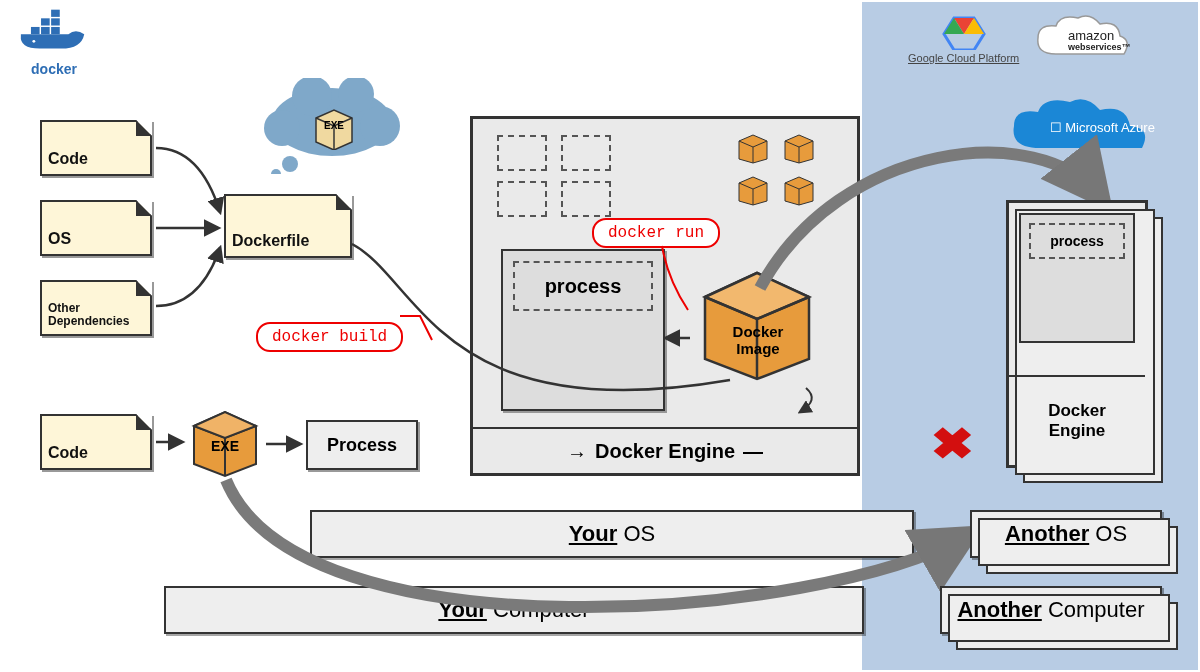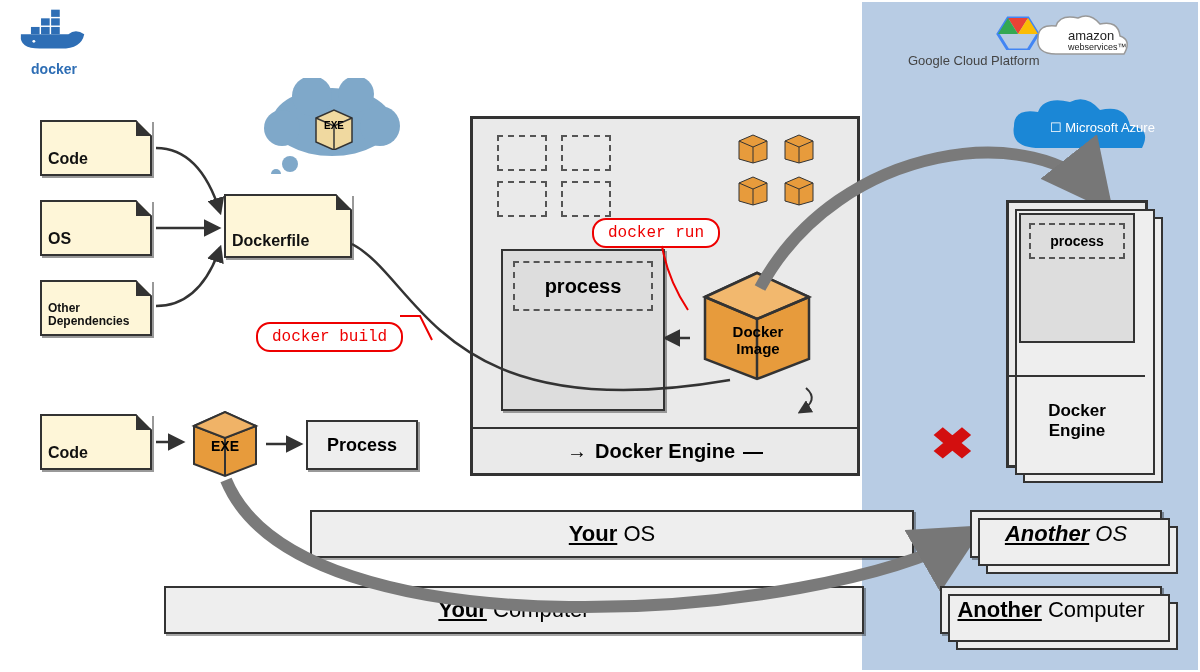--- a/index.html
+++ b/index.html
@@ -83,21 +83,21 @@
     border:2px solid #333; background:#eee;
     z-index:-1;
   }
   .stack-shadow::before { transform:translate(8px,8px); }
   .stack-shadow::after  { transform:translate(16px,16px); z-index:-2;}
   svg.arrows { position:absolute; left:0; top:0; width:1200px; height:672px; pointer-events:none; }
   .cloud {
     position:absolute; width:140px; height:96px;
   }
   .cloud svg { width:100%; height:100%; }
-  .gcp { position:absolute; left:908px; top:12px; font-size:13px; color:#444; text-align:right;}
+  .gcp { position:absolute; left:908px; top:12px; font-size:11px; color:#444; text-align:center;text-decoration:underline;}
   .aws { position:absolute; left:1032px; top:14px; font-size:10px; color:#222; text-align:center;}
   .azure { position:absolute; left:1004px; top:96px; color:#fff; font-size:12px;text-align:center;}
 </style>
 </head>
 <body>
 
 <div class="blue-bg"></div>
 
 <div class="docker-logo">
   <svg viewBox="0 0 100 70">
@@ -232,42 +232,42 @@
 <div class="big-panel stack-shadow" style="left:1006px; top:200px; width:142px; height:268px; z-index:2;">
   <div style="position:absolute; left:10px; top:10px; right:10px; height:130px; background:#ddd; border:2px solid #333;">
     <div style="position:absolute; left:8px; top:8px; right:8px; height:36px; border:2px dashed #555; display:flex; align-items:center; justify-content:center; font-weight:bold; font-size:14px;">
       <span>process</span>
     </div>
   </div>
   <div style="position:absolute; left:0; right:0; bottom:0; height:90px; border-top:2px solid #333; display:flex; align-items:center; justify-content:center; font-weight:bold; font-size:17px; white-space:pre-line; text-align:center;">Docker
 Engine</div>
 </div>
 
-<div class="label-os stack-shadow" style="left:970px; top:510px; width:192px; height:48px; z-index:2;font-style:italic;">
+<div class="label-os stack-shadow" style="left:970px; top:510px; width:192px; height:48px; z-index:2;">
   <span><b><u>Another</u></b><span> OS</span></span>
 </div>
 <div class="label-os stack-shadow" style="left:940px; top:586px; width:222px; height:48px; z-index:2;">
   <span><b><u>Another</u></b><span> Computer</span></span>
 </div>
 
 <div class="gcp">
   <svg width="44" height="38" viewBox="0 0 44 38">
     <polygon points="12,6 32,6 42,22 32,38 12,38 2,22" fill="none" stroke="#4285f4" stroke-width="3"></polygon>
     <polygon points="12,6 32,6 22,22" fill="#ea4335"></polygon>
     <polygon points="32,6 42,22 22,22" fill="#fbbc04"></polygon>
     <polygon points="2,22 12,6 22,22" fill="#34a853"></polygon>
   </svg>
   <div>Google Cloud Platform</div>
 </div>
 <div class="aws">
   <svg width="100" height="54" viewBox="0 0 100 54">
     <path d="M24 40 Q4 40 6 24 Q6 10 24 12 Q28 0 46 4 Q58 -2 68 10 Q86 6 88 22 Q100 26 92 40 Z" fill="#fff" stroke="#999" stroke-width="1.5"></path>
   </svg>
   <div style="position:absolute; left:36px; top:14px; font-weight:normal; font-size:13px;">amazon</div>
-  <div style="position:absolute; left:36px; top:28px; font-size:9px;">webservices™</div>
+  <div style="position:absolute; left:36px; top:28px; font-size:9px;font-weight:bold;">webservices™</div>
 </div>
 <div class="azure">
   <svg width="160" height="64" viewBox="0 0 160 64">
     <path d="M36 52 Q6 52 10 30 Q10 12 34 16 Q40 0 66 6 Q82 -2 96 14 Q122 8 126 30 Q148 32 138 52 Z" fill="#1b87d6"></path>
   </svg>
   <div style="position:absolute; left:46px; top:24px; font-size:13px; color:#fff;">☐ <span>Microsoft Azure</span></div>
 </div>
 
 <div class="cross" style="left:934px; top:418px;">✖</div>
 

